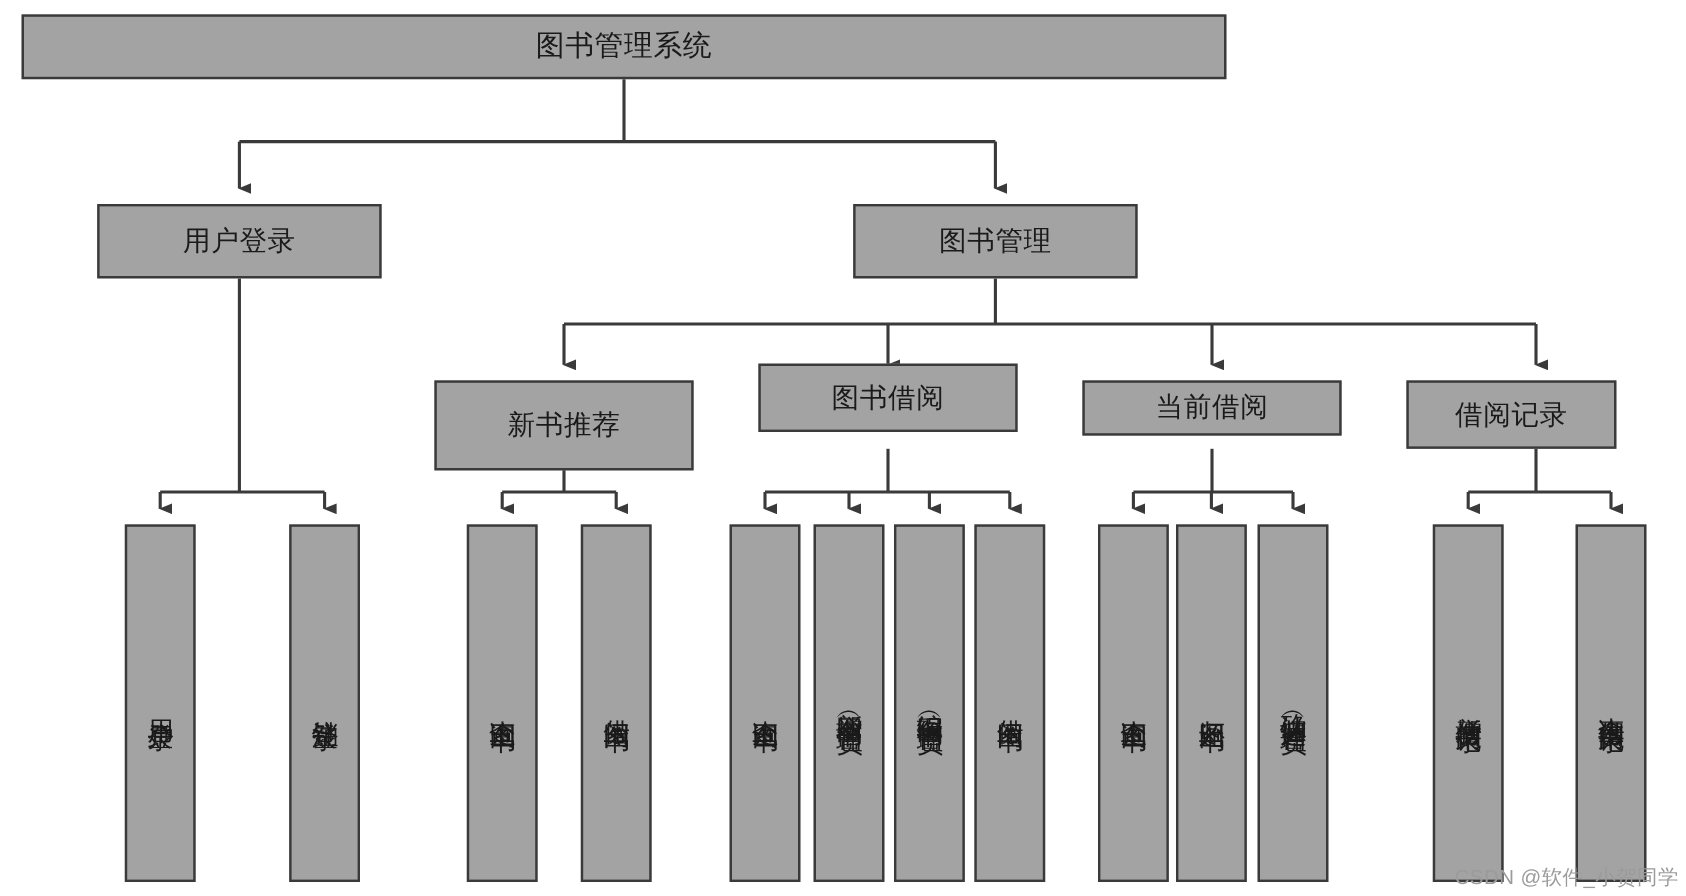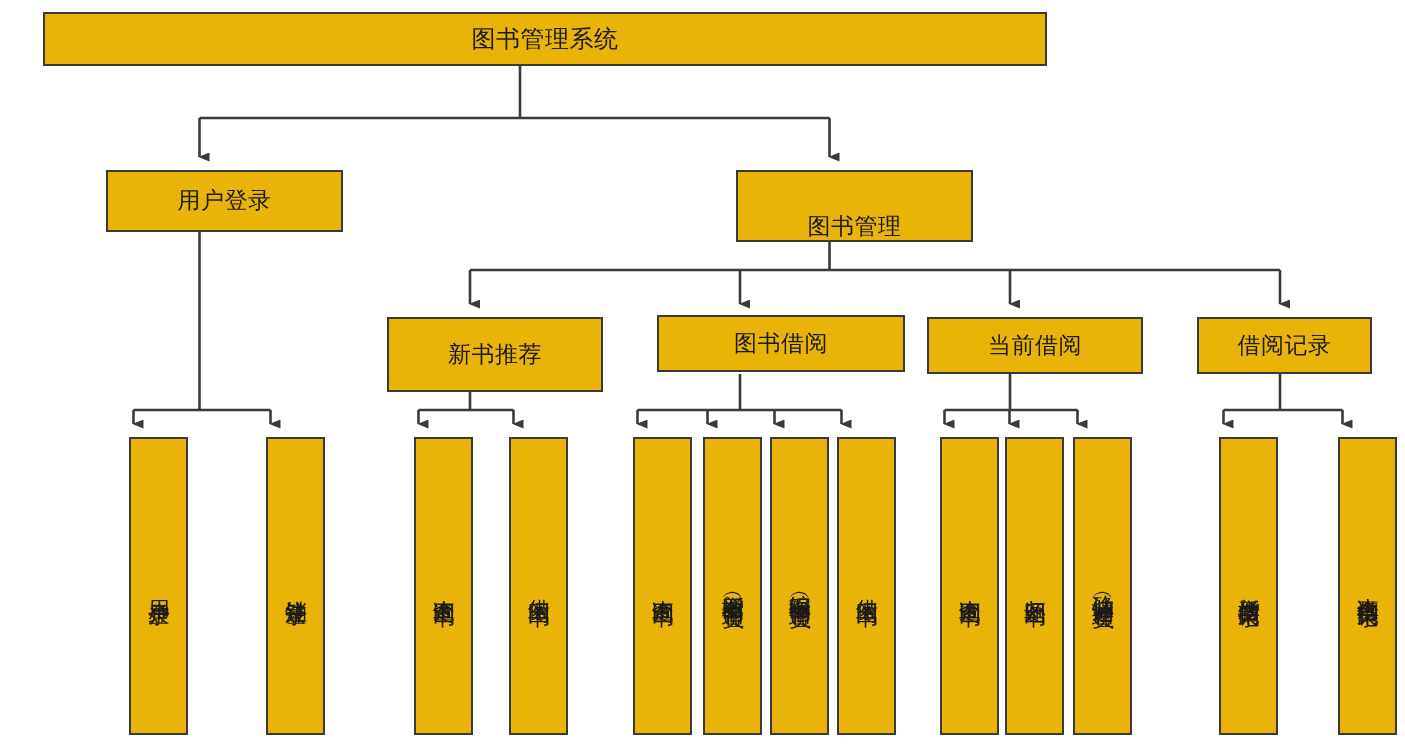--- a/index.html
+++ b/index.html
@@ -23,27 +23,26 @@
     position: absolute;
     left: 0;
     top: 0;
     width: 1405px;
     height: 747px;
     pointer-events: none;
   }
   .node {
     position: absolute;
     box-sizing: border-box;
-    background: #eab308;
+    background: #a3a3a3;
     border: 2px solid #3a3a3a;
     display: flex;
     align-items: center;
     justify-content: center;
     color: #1a1a1a;
-    margin-left: 25px;
   }
   .node-label {
     display: block;
     text-align: center;
     line-height: 1.18;
     white-space: nowrap;
   }
   .node.horiz .node-label {
     font-size: 23px;
     letter-spacing: 0.5px;
@@ -121,30 +120,30 @@
       </g>
   </svg>
 
   <div id="nodes-layer">
       <div class="node horiz root" style="left: 18px; top: 12px; width: 1004px; height: 54px;">
         <span class="node-label">图书管理系统</span>
       </div>
       <div class="node horiz" style="left: 81px; top: 170px; width: 237px; height: 62px;">
         <span class="node-label">用户登录</span>
       </div>
-      <div class="node horiz" style="left: 711px; top: 170px; width: 237px; height: 72px; align-items: flex-end;">
+      <div class="node horiz" style="left: 711px; top: 170px; width: 237px; height: 62px;">
         <span class="node-label">图书管理</span>
       </div>
       <div class="node horiz" style="left: 362px; top: 317px; width: 216px; height: 75px;">
         <span class="node-label">新书推荐</span>
       </div>
-      <div class="node horiz" style="left: 632px; top: 315px; width: 248px; height: 57px;">
+      <div class="node horiz" style="left: 632px; top: 303px; width: 216px; height: 57px;">
         <span class="node-label">图书借阅</span>
       </div>
-      <div class="node horiz" style="left: 902px; top: 317px; width: 216px; height: 57px;">
+      <div class="node horiz" style="left: 902px; top: 317px; width: 216px; height: 46px;">
         <span class="node-label">当前借阅</span>
       </div>
       <div class="node horiz" style="left: 1172px; top: 317px; width: 175px; height: 57px;">
         <span class="node-label">借阅记录</span>
       </div>
       <div class="node leaf" style="left: 104px; top: 437px; width: 59px; height: 298px;">
         <span class="node-label">用户登录</span>
       </div>
       <div class="node leaf" style="left: 241px; top: 437px; width: 59px; height: 298px;">
         <span class="node-label">注销登录</span>
@@ -177,13 +176,14 @@
         <span class="node-label">确认归还（管理员）</span>
       </div>
       <div class="node leaf" style="left: 1194px; top: 437px; width: 59px; height: 298px;">
         <span class="node-label">新增借阅记录</span>
       </div>
       <div class="node leaf" style="left: 1313px; top: 437px; width: 59px; height: 298px;">
         <span class="node-label">查询借阅记录</span>
       </div>
     </div>
 
+  <div id="watermark">CSDN @软件_小贺同学</div>
 </div>
 
 </body></html>

